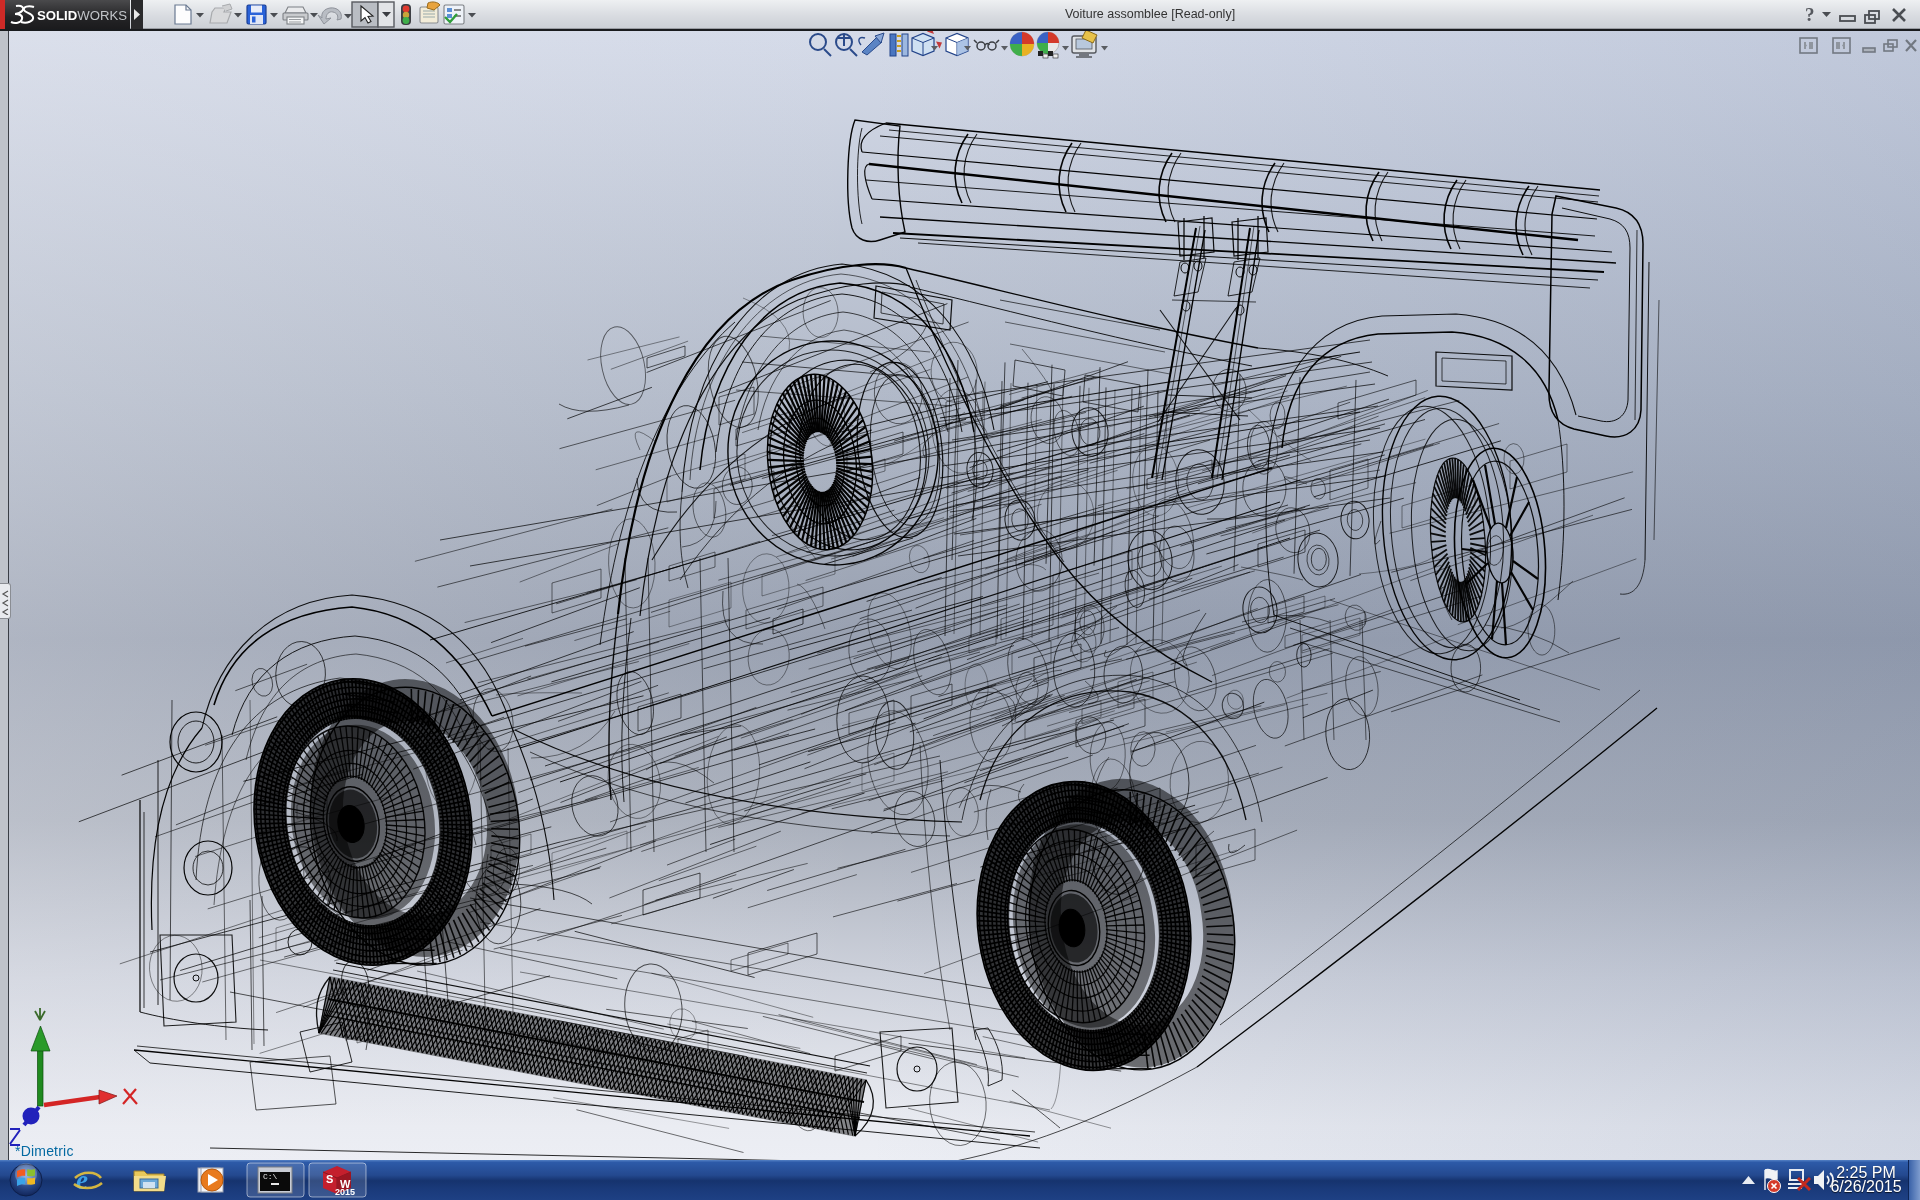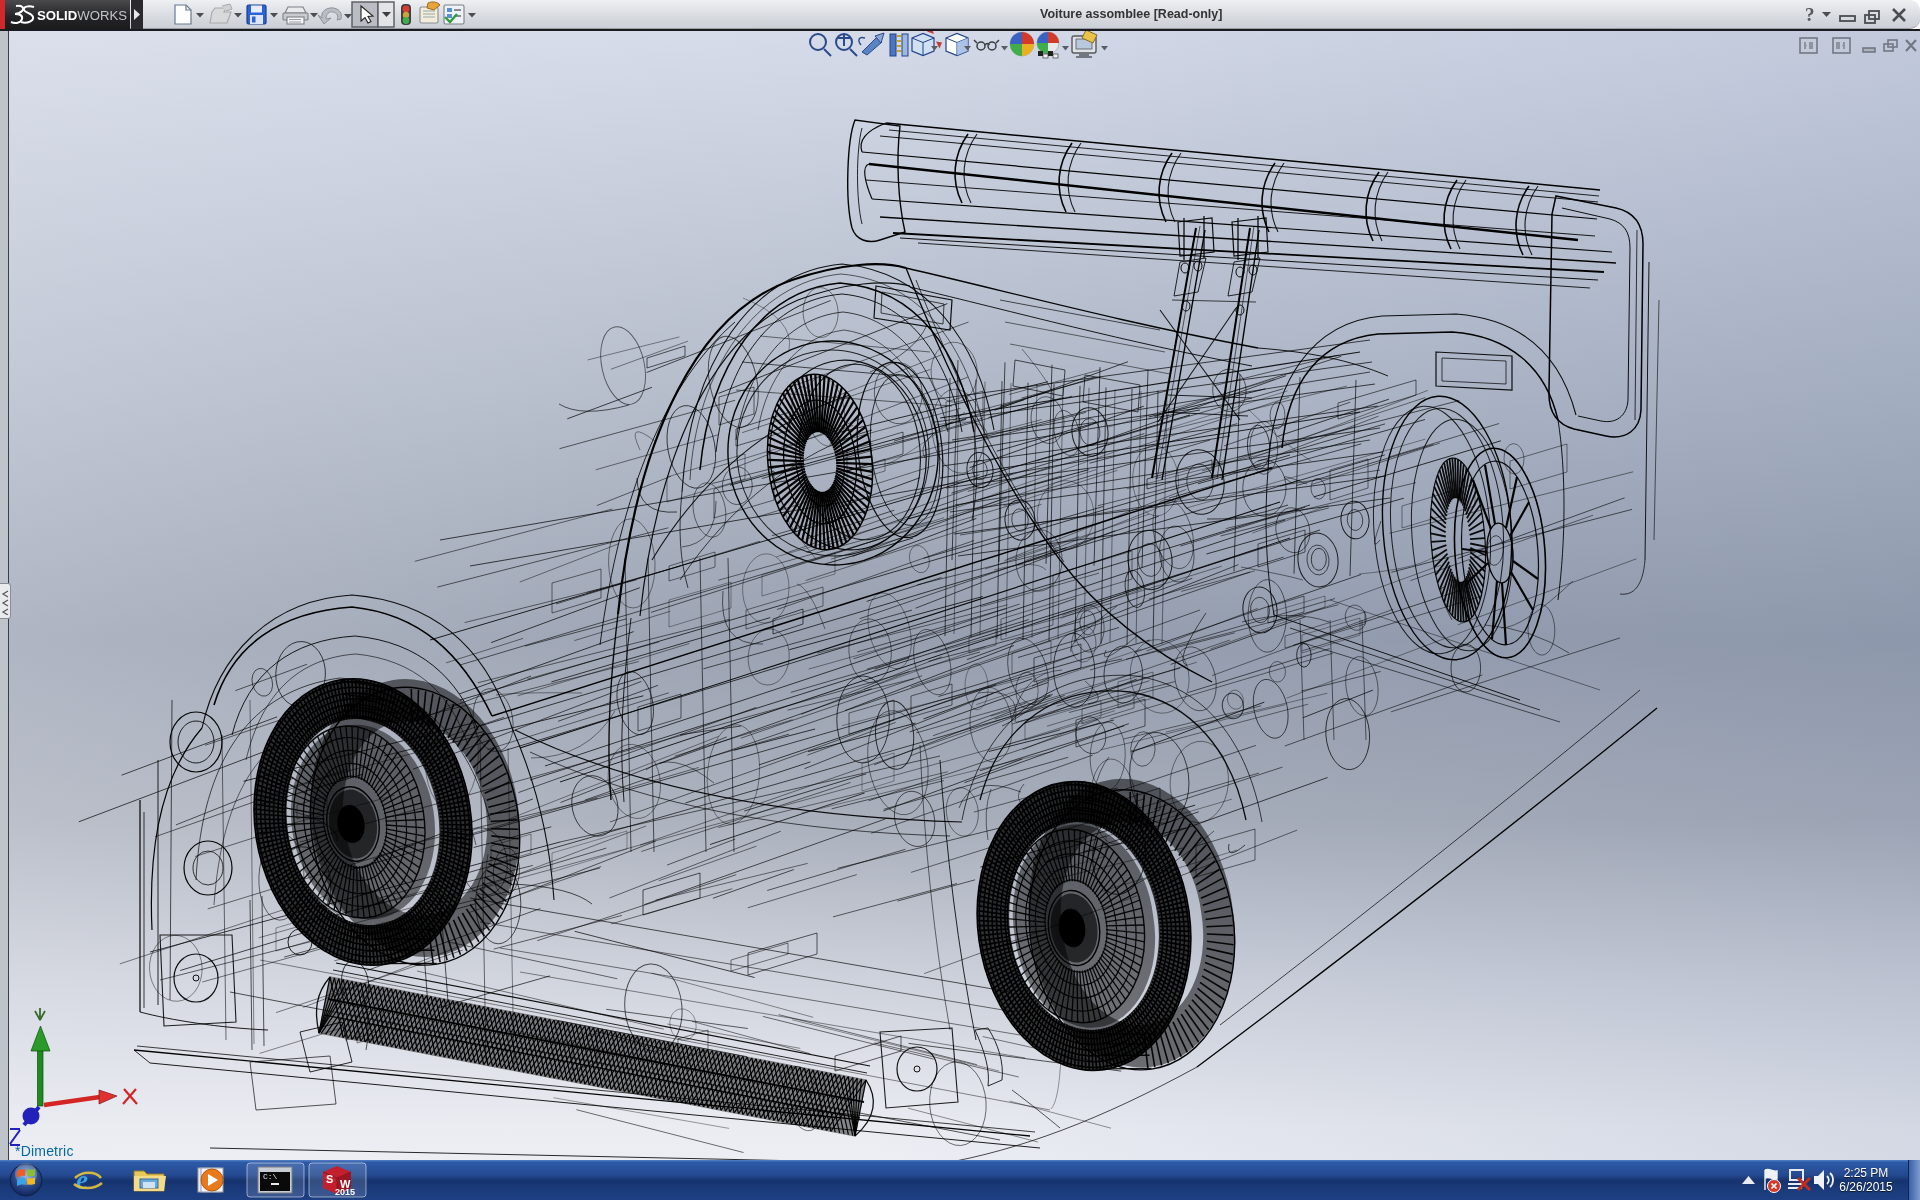--- a/index.html
+++ b/index.html
@@ -2,33 +2,33 @@
 <html><head><meta charset="utf-8"><style>
 * { margin:0; padding:0; box-sizing:border-box; }
 html,body { width:1920px; height:1200px; overflow:hidden; font-family:"Liberation Sans",sans-serif; }
 #viewport { position:absolute; left:0; top:29px; width:1920px; height:1131px;
   background:
     linear-gradient(to right, rgba(235,236,242,0.28), rgba(255,255,255,0) 45%, rgba(88,108,148,0.16)),
     linear-gradient(to bottom, #d5dbe9 0%, #b2bac9 32%, #98a0b0 54%, #a9afbb 70%, #ced2dc 84%, #eaecf2 97%, #ecEEf4 100%);
 }
 #carsvg { position:absolute; left:0; top:0; width:1920px; height:1200px; z-index:2; }
 #topbar { position:absolute; left:0; top:0; width:1920px; height:29px;
-  background:linear-gradient(#eef0f2,#d9dce1 55%,#ccd0d6); border-bottom:1px solid #9a9da3; z-index:10;border-radius:10px; }
+  background:linear-gradient(#eef0f2,#d9dce1 55%,#ccd0d6); border-bottom:1px solid #9a9da3; z-index:10; }
 #topbar .dark { position:absolute; left:0; top:0; width:130px; height:29px;
   background:linear-gradient(#4a4a4c,#242426 60%,#1b1b1d); }
 #topbar .red { position:absolute; left:0; top:0; width:5px; height:29px; background:#cf2a27; }
 #darkline { position:absolute; left:0; top:29px; width:1920px; height:2px; background:#191b1e; z-index:11; }
 #leftgutter { position:absolute; left:0; top:31px; width:9px; height:1129px; background:#bfc3ca; border-right:1px solid #3a3e45; z-index:5; }
 #lefttab { position:absolute; left:0; top:583px; width:11px; height:36px; background:#e8eaee; border:1px solid #8a8d93; border-left:none; border-radius:0 3px 3px 0; z-index:6; }
 #taskbar { position:absolute; left:0; top:1160px; width:1920px; height:40px; z-index:20;
   background:linear-gradient(#5380c4 0%, #2d5aa8 6%, #24498f 38%, #16336e 52%, #1a3a7a 72%, #1e4084 100%); }
-#clock { position:absolute; right:16px; top:1166px; width:76px; color:#fff; font-size:12px; text-align:center; line-height:14px; z-index:21; text-shadow:0 1px 1px rgba(0,0,0,0.7); }
+#clock { position:absolute; right:16px; top:1166px; width:76px; color:#fff; font-size:16px; text-align:center; line-height:14px; z-index:21; text-shadow:0 1px 1px rgba(0,0,0,0.7); }
 #showdesk { position:absolute; right:0; top:1160px; width:12px; height:40px; background:linear-gradient(90deg,#3a62a8,#7e9cce); border-left:1px solid #0d2455; z-index:21; }
 #dimetric { position:absolute; left:15px; top:1143px; font-size:14px; color:#0369a1; z-index:7; letter-spacing:0.2px; }
-#title { position:absolute; top:7px; left:1040px; width:220px; text-align:left; font-size:12.5px; color:#333; z-index:12;font-weight:bold; }
+#title { position:absolute; top:7px; left:1040px; width:220px; text-align:center; font-size:12.5px; color:#333; z-index:12; }
 </style></head>
 <body>
 <div id="viewport"></div>
 <svg id="carsvg" viewBox="0 0 1920 1200" xmlns="http://www.w3.org/2000/svg">
 <line x1="886.0" y1="123.0" x2="1600.0" y2="190.0" stroke="#000" stroke-width="1.5" opacity="1.00"></line>
 <line x1="889.0" y1="130.0" x2="1599.0" y2="196.0" stroke="#000" stroke-width="0.9" opacity="0.93"></line>
 <line x1="880.0" y1="136.0" x2="1598.0" y2="202.0" stroke="#000" stroke-width="1.0" opacity="0.88"></line>
 <line x1="862.0" y1="152.0" x2="1597.0" y2="219.0" stroke="#000" stroke-width="1.2" opacity="0.98"></line>
 <line x1="869.0" y1="164.0" x2="1578.0" y2="240.0" stroke="#000" stroke-width="2.4" opacity="1.00"></line>
 <line x1="866.0" y1="180.0" x2="1595.0" y2="236.0" stroke="#000" stroke-width="1.0" opacity="0.88"></line>

